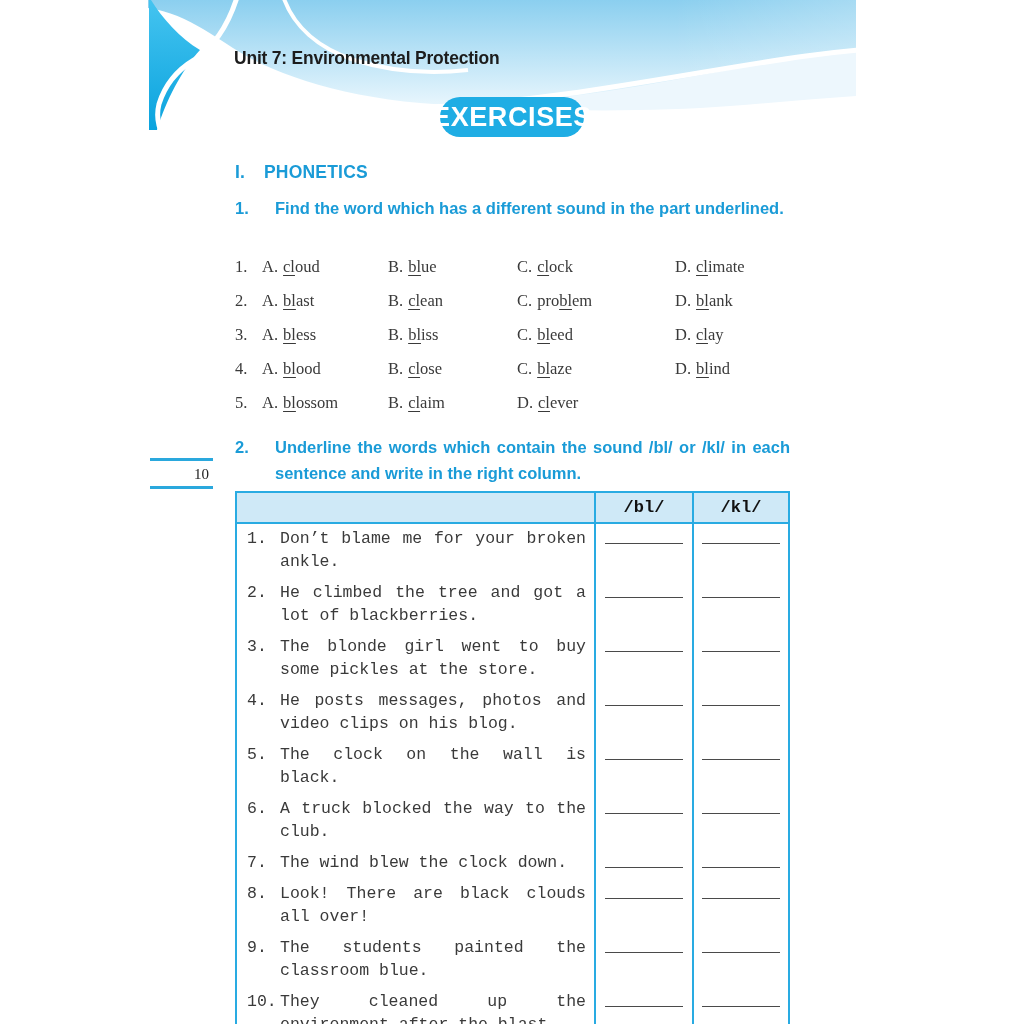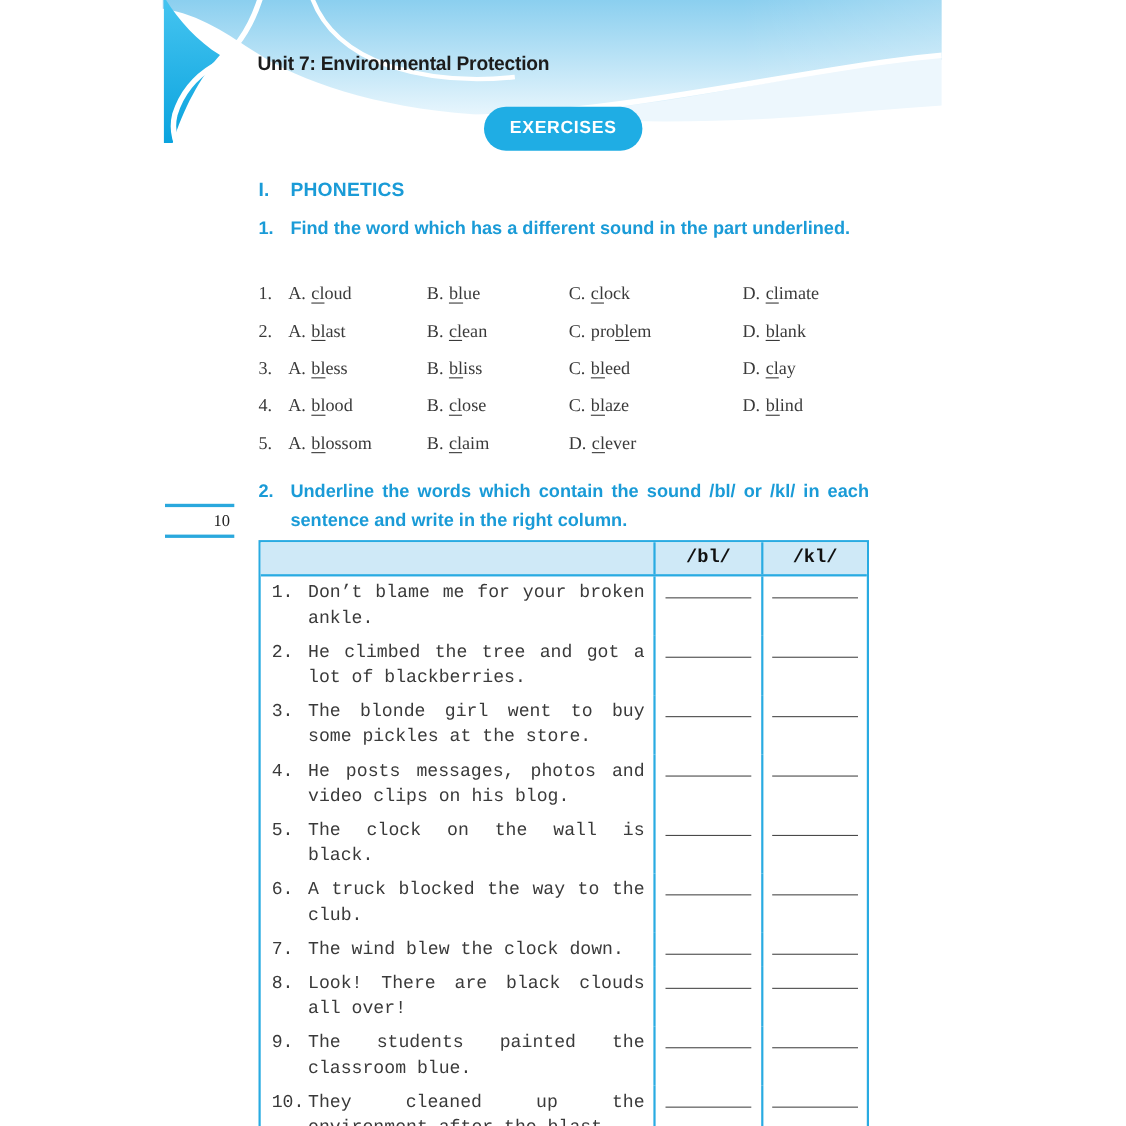--- a/index.html
+++ b/index.html
@@ -5,33 +5,33 @@
   html,body{margin:0;padding:0;}
   body{width:1024px;height:1024px;background:#ffffff;font-family:"Liberation Serif",serif;color:#3a3a3a;}
   #page{position:relative;width:856px;height:1024px;overflow:hidden;background:#fff;}
 
   
   #hdr{position:absolute;left:0;top:0;}
   .unit-title{position:absolute;left:234px;top:48px;font-family:"Liberation Sans",sans-serif;
     font-weight:bold;font-size:18px;color:#1c1c1c;letter-spacing:-0.2px;transform:scaleX(0.97);transform-origin:left top;}
   .badge{position:absolute;left:440px;top:97px;width:144px;height:40px;background:#1fade4;border-radius:21px;
     display:flex;align-items:center;justify-content:center;}
-  .badge span{font-family:"Liberation Sans",sans-serif;font-weight:bold;font-size:16px;color:#ffffff;letter-spacing:0.6px;}
+  .badge span{font-family:"Liberation Sans",sans-serif;font-weight:bold;font-size:27px;color:#ffffff;letter-spacing:0.6px;}
 
   
   .s1{position:absolute;left:235px;top:162px;width:555px;display:flex;
     font-family:"Liberation Sans",sans-serif;font-weight:bold;font-size:17.5px;color:#1a9bd7;letter-spacing:0.2px;}
   .s1num{width:29px;flex-shrink:0;}
 
   .exh{position:absolute;left:235px;width:555px;display:flex;
     font-family:"Liberation Sans",sans-serif;font-weight:bold;font-size:16.5px;color:#1a9bd7;line-height:26px;}
   #ex1h{top:195px;}
   #ex2h{top:434px;}
   .exnum{width:29px;flex-shrink:0;}
-  .exins{flex:1;text-align:justify;}
+  .exins{flex:1;text-align:justify;margin-left:11px;}
 
   
   #mcq{position:absolute;left:235px;top:257px;width:555px;font-size:16.5px;color:#3a3a3a;}
   .mcq-row{display:flex;height:34px;line-height:20px;}
   .mcq-num{width:27px;flex-shrink:0;}
   .opt{display:block;}
   .oA{width:126px;}.oB{width:129px;}.oC{width:158px;}.oD{flex:1;}
   .olet{margin-right:5px;}
   .u{text-decoration:underline;text-underline-offset:2.5px;text-decoration-thickness:1px;}
 

